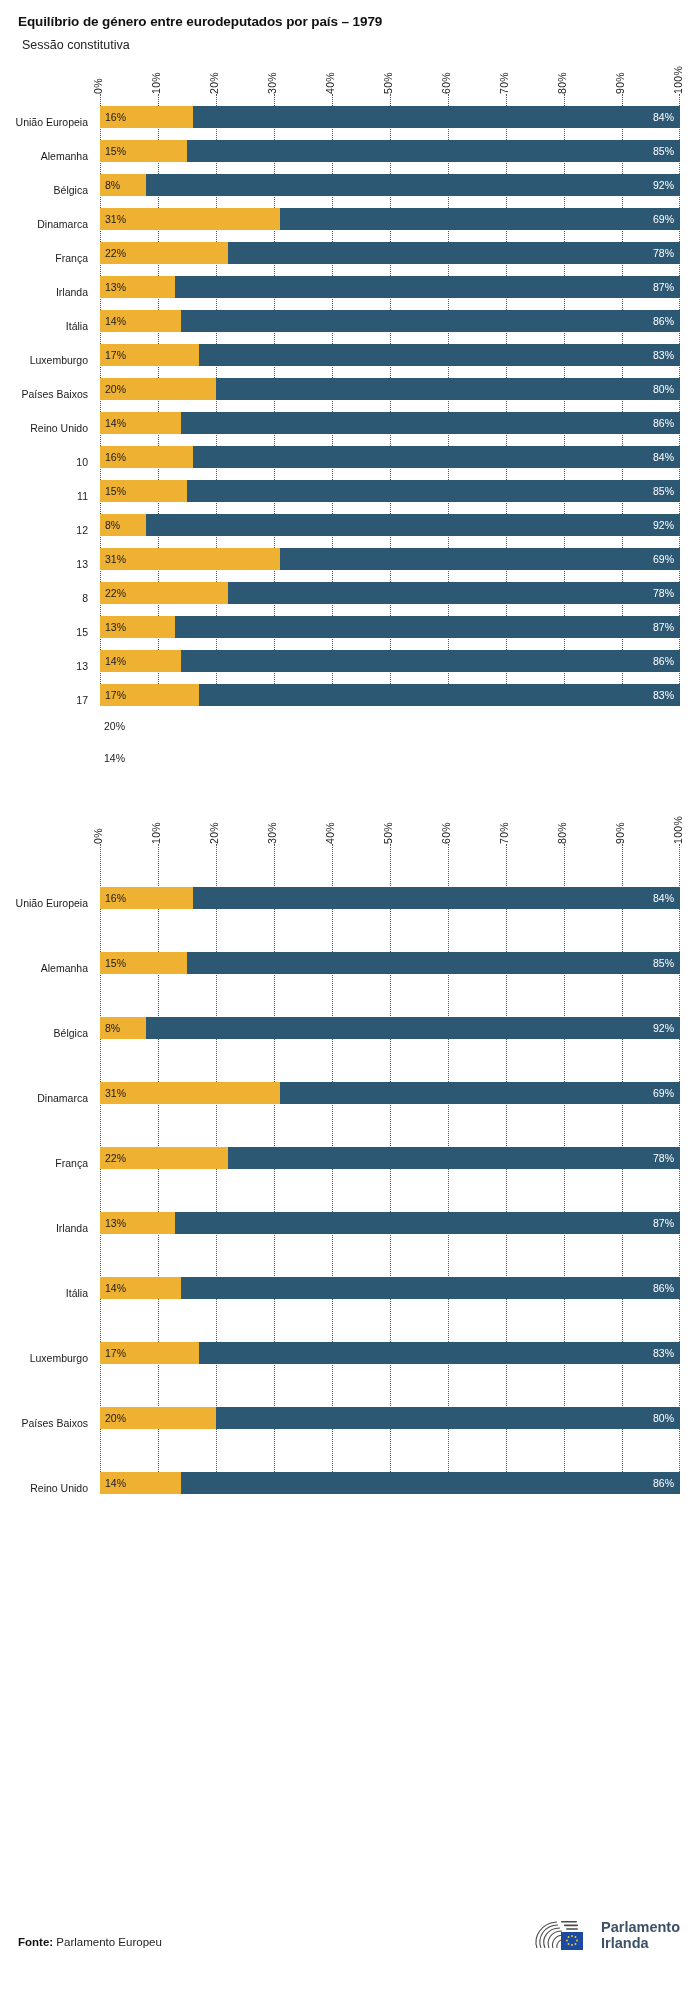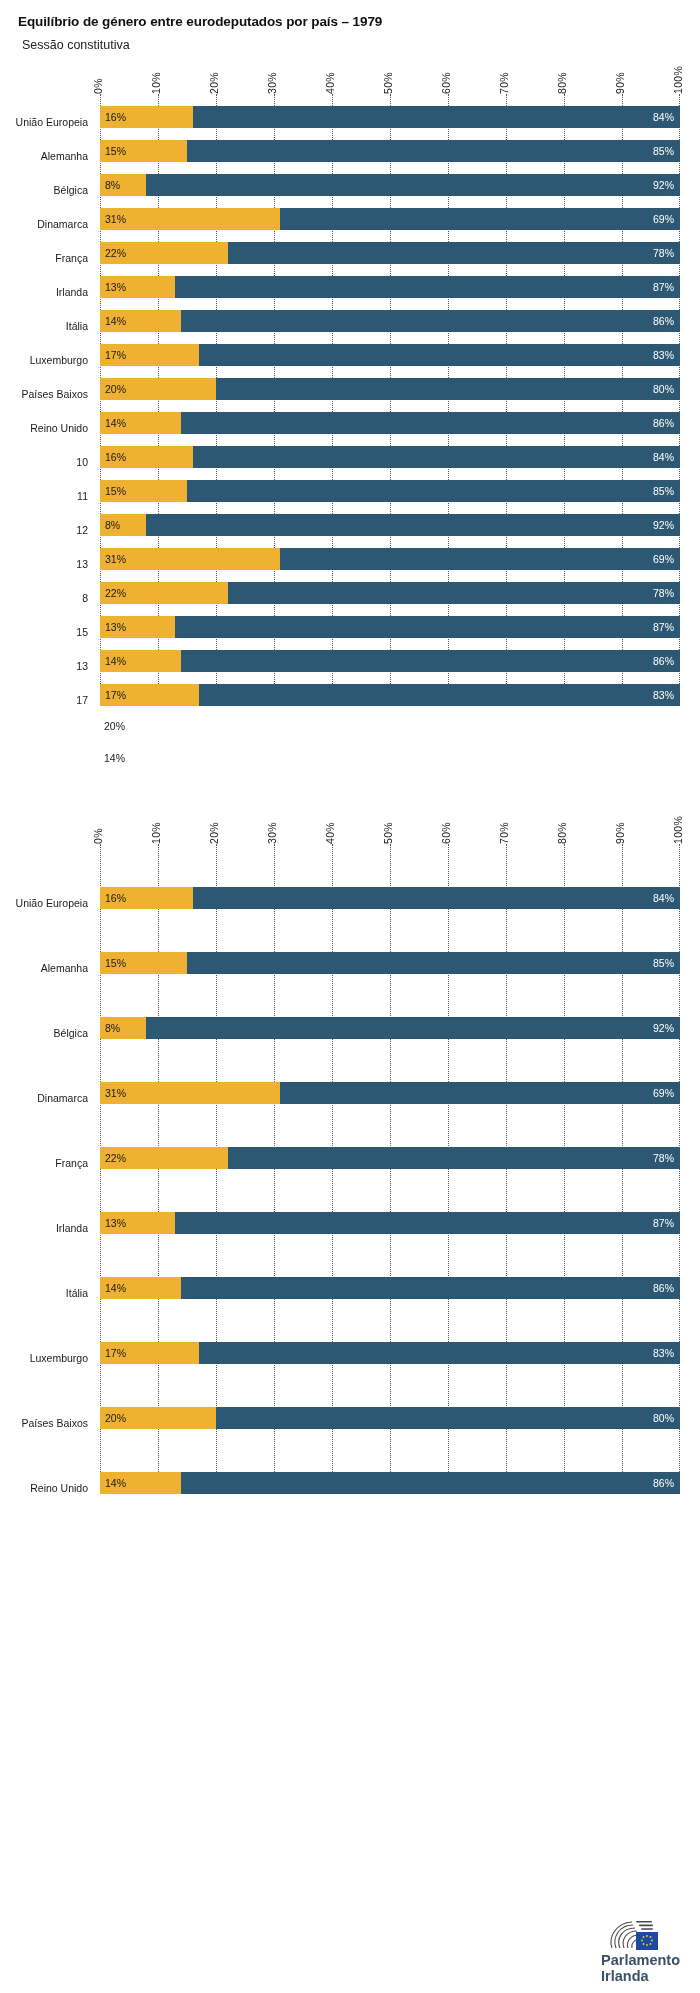--- a/index.html
+++ b/index.html
@@ -133,21 +133,20 @@
 
   .source { margin-top: 7px; font-size: 11.5px; color: #222222; }
   .source b { font-weight: bold; color: #111111; }
 
   .brand {
     position: absolute;
     right: 20px;
     top: 18px;
     display: flex;
     align-items: center;
-    flex-direction: column;
   }
   .brand-text {
     margin-left: 8px;
     font-size: 14.5px;
     line-height: 1.08;
     font-weight: bold;
     color: #3b5168;
   }
 </style>
 </head>
@@ -531,20 +530,24 @@
             <div class="seg seg-men" style="width: 86%;">
               <span class="seg-label">86%</span>
             </div>
           </div>
         </div>
       </div>
   </div>
 </div>
 
 <div class="footer">
+  <div class="source">
+    <b>Fonte:</b>
+    <span>Parlamento Europeu</span>
+  </div>
   <div class="brand">
     <svg width="62" height="34" viewBox="0 0 62 34">
       <g fill="none" stroke="#4a4a4a" stroke-width="1.1">
         <path d="M6 29 C2 18, 10 4, 26 3"></path>
         <path d="M10 29 C6 19, 13 6, 27 6"></path>
         <path d="M14 29 C10 20, 16 9, 29 9"></path>
         <path d="M18 29 C15 21, 20 12, 31 12"></path>
         <path d="M22 29 C20 23, 24 16, 33 16"></path>
         <path d="M26 29 C25 25, 28 20, 35 20"></path>
       </g>

